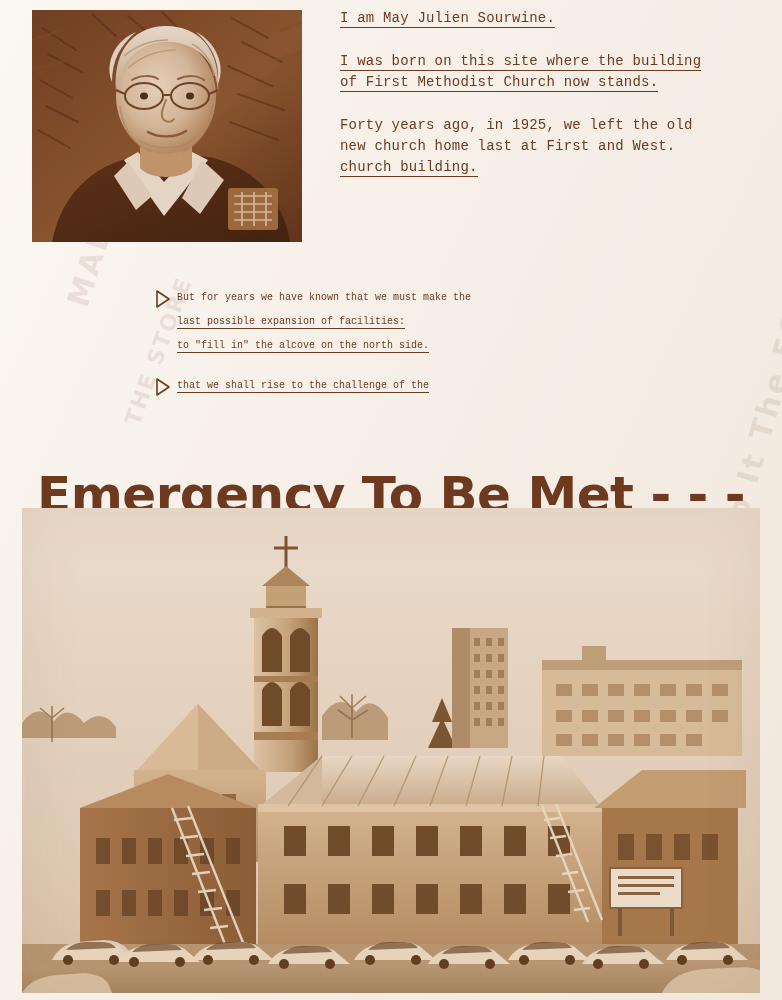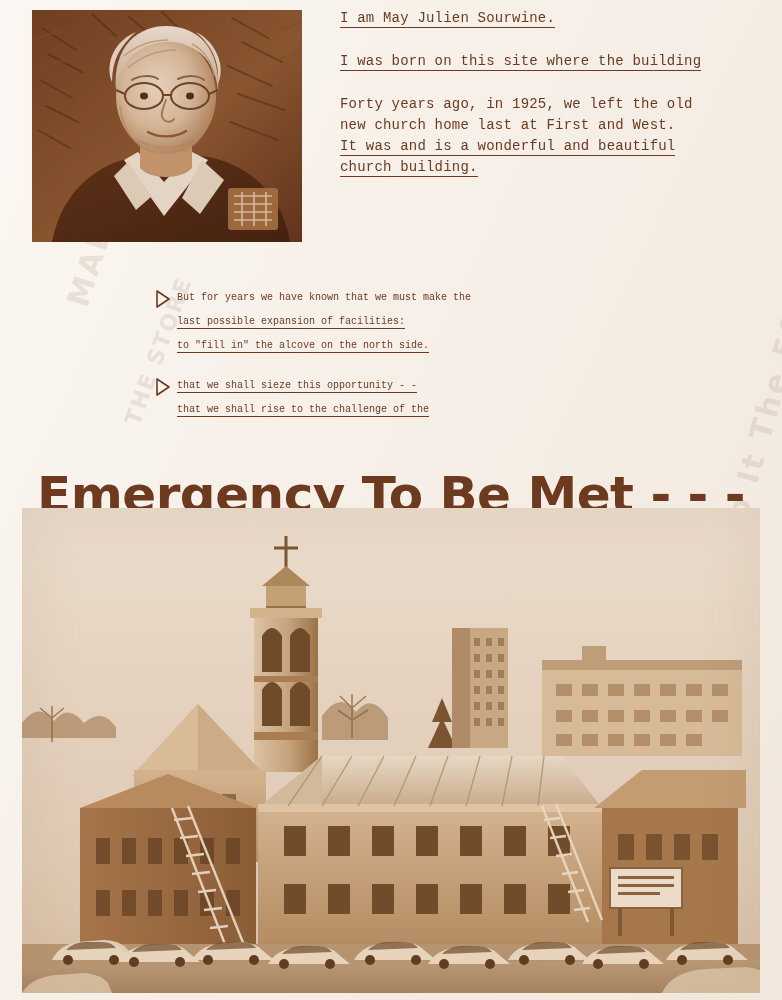--- a/index.html
+++ b/index.html
@@ -239,25 +239,25 @@
       <path d="M106 130 C120 140 148 140 162 130" stroke="#b4855d" stroke-width="1.6" fill="none" opacity="0.55"></path>
       <rect width="270" height="232" fill="#8a5a35" opacity="0.10"></rect>
     </svg>
   </div>
 
   <div class="typed">
     <div class="line"><span class="u">I am May Julien Sourwine.</span></div>
     <div class="gap"></div>
     <div class="gap"></div>
     <div class="line"><span class="u">I was born on this site where the building</span></div>
+    <div class="line"><span class="u">of First Methodist Church now stands.</span></div>
     <div class="gap"></div>
     <div class="gap"></div>
     <div class="line"><span>Forty years ago, in 1925, we left the old</span></div>
     <div class="line"><span>new church home last at First and West.</span></div>
-    <div class="line"><span class="u">It was and is a wonderful and beautiful</span></div>
     <div class="line"><span class="u">church building.</span></div>
   </div>
 
   <div class="bullets">
 
     <div class="bul-row">
       <div class="tri">
         <svg width="16" height="18" viewBox="0 0 16 18" xmlns="http://www.w3.org/2000/svg" aria-hidden="true">
           <path d="M2 1 L14 9 L2 17 Z" fill="none" stroke="#6b3a20" stroke-width="1.6" stroke-linejoin="round"></path>
         </svg>
@@ -269,21 +269,20 @@
       </div>
     </div>
 
     <div class="bul-row">
       <div class="tri">
         <svg width="16" height="18" viewBox="0 0 16 18" xmlns="http://www.w3.org/2000/svg" aria-hidden="true">
           <path d="M2 1 L14 9 L2 17 Z" fill="none" stroke="#6b3a20" stroke-width="1.6" stroke-linejoin="round"></path>
         </svg>
       </div>
       <div class="bul-text">
-        <div class="line"><span class="u2">that we shall sieze this opportunity - -</span></div>
         <div class="line"><span class="u2">that we shall rise to the challenge of the</span></div>
       </div>
     </div>
 
   </div>
 
   <div class="headline">Emergency To Be Met - - -</div>
 
   <div class="photo">
     <svg width="738" height="485" viewBox="0 0 738 485" xmlns="http://www.w3.org/2000/svg" aria-hidden="true">

